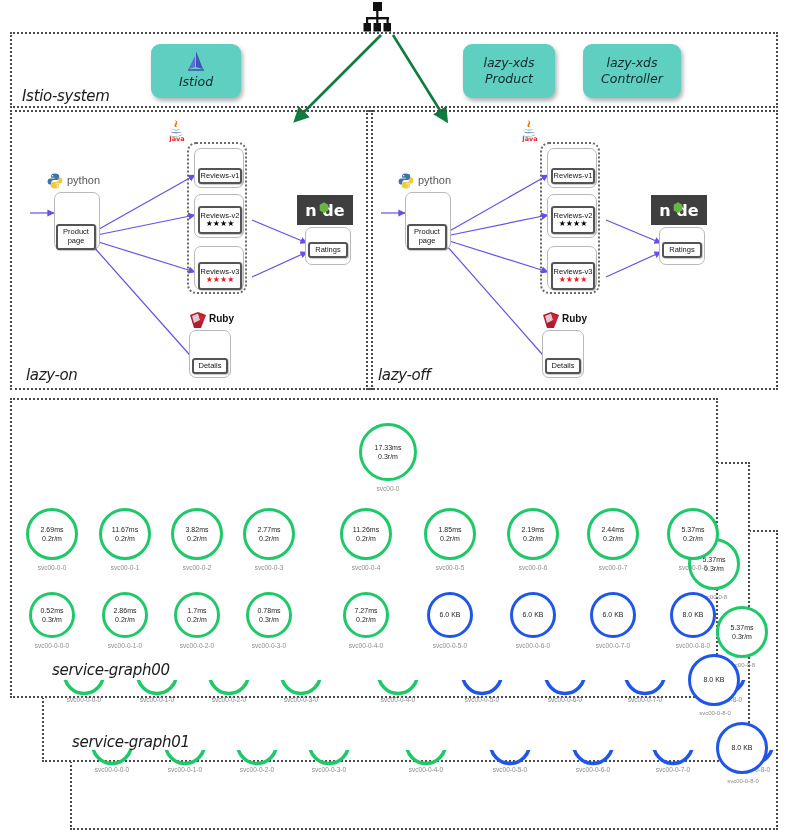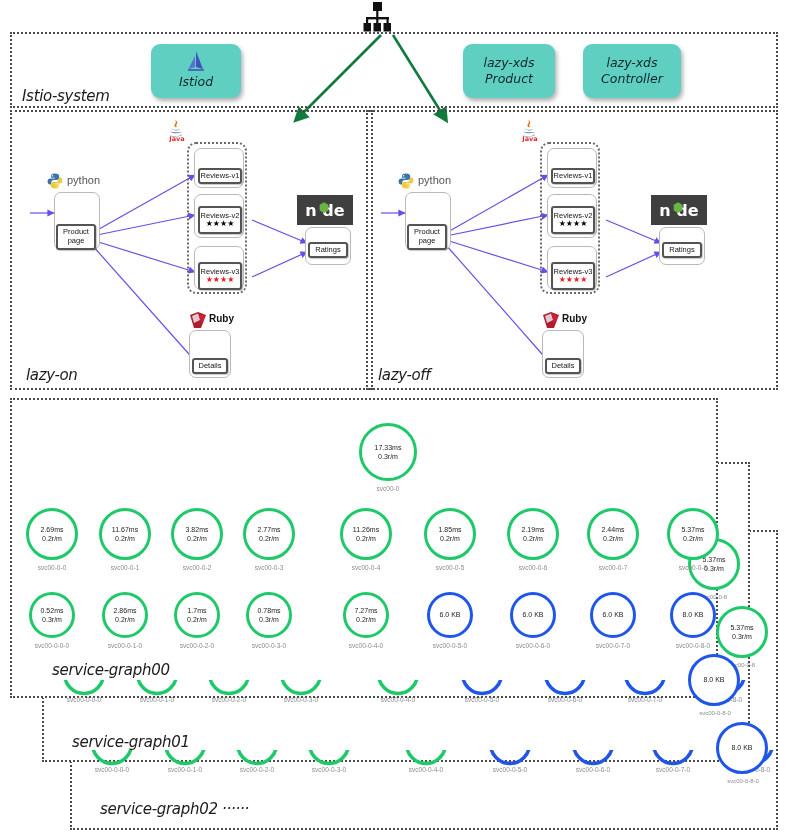--- a/index.html
+++ b/index.html
@@ -440,21 +440,20 @@
         </svg>
       </div>
       <div class="gnode-lbl" style="left: 628px; top: 766px; width: 90px; z-index: 5;">svc00-0-7-0</div>
       <div class="arcwrap" style="left: 730px; top: 750px; width: 46px; height: 16px; z-index: 5;">
         <svg width="46" height="30" style="display:block;margin-top:-14px">
         <circle cx="23" cy="8" r="19.5" fill="none" stroke="#1f55e8" stroke-width="3.5"></circle>
         </svg>
       </div>
       <div class="gnode-lbl" style="left: 708px; top: 766px; width: 90px; z-index: 5;">svc00-0-8-0</div>
     </div>
-  <div class="frame-label" style="left:100px; top:800px; z-index:6;">service-graph02 ······</div>
 
   <div class="gnode green" style="left:716px; top:606px; width:52px; height:52px; z-index:5;">
     <span>5.37ms</span>
     <span>0.3r/m</span>
   </div>
   <div class="gnode-lbl tiny" style="left:710px; top:662px; width:64px; z-index:5;">svc00-0-8</div>
   <div class="gnode blue" style="left:716px; top:722px; width:52px; height:52px; z-index:5;">
     <span>8.0 KB</span>
   </div>
   <div class="gnode-lbl tiny" style="left:708px; top:778px; width:70px; z-index:5;">svc00-0-8-0</div>

